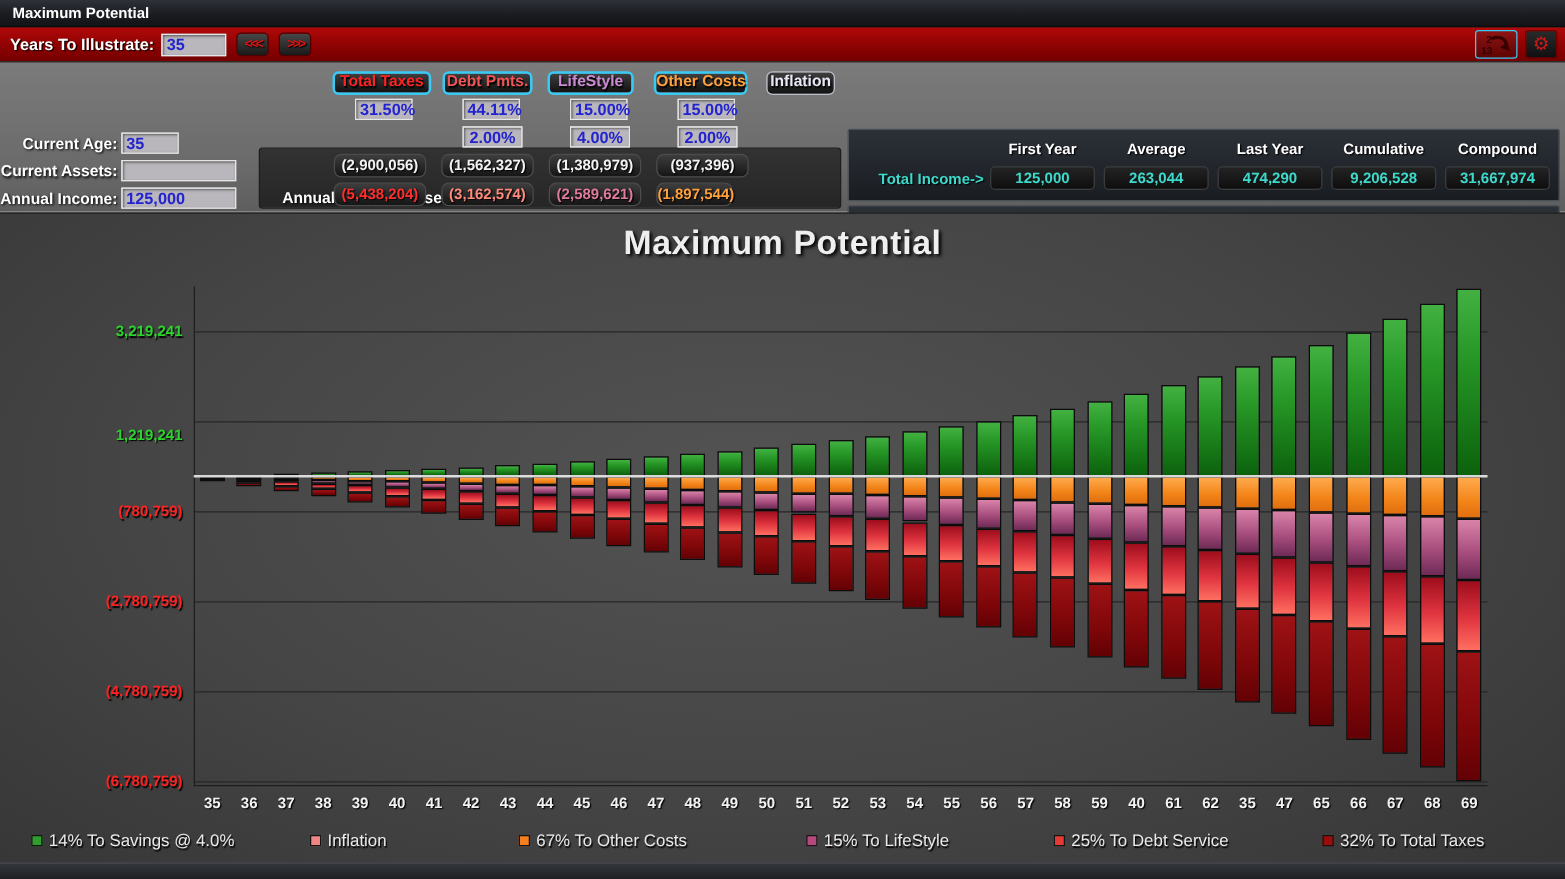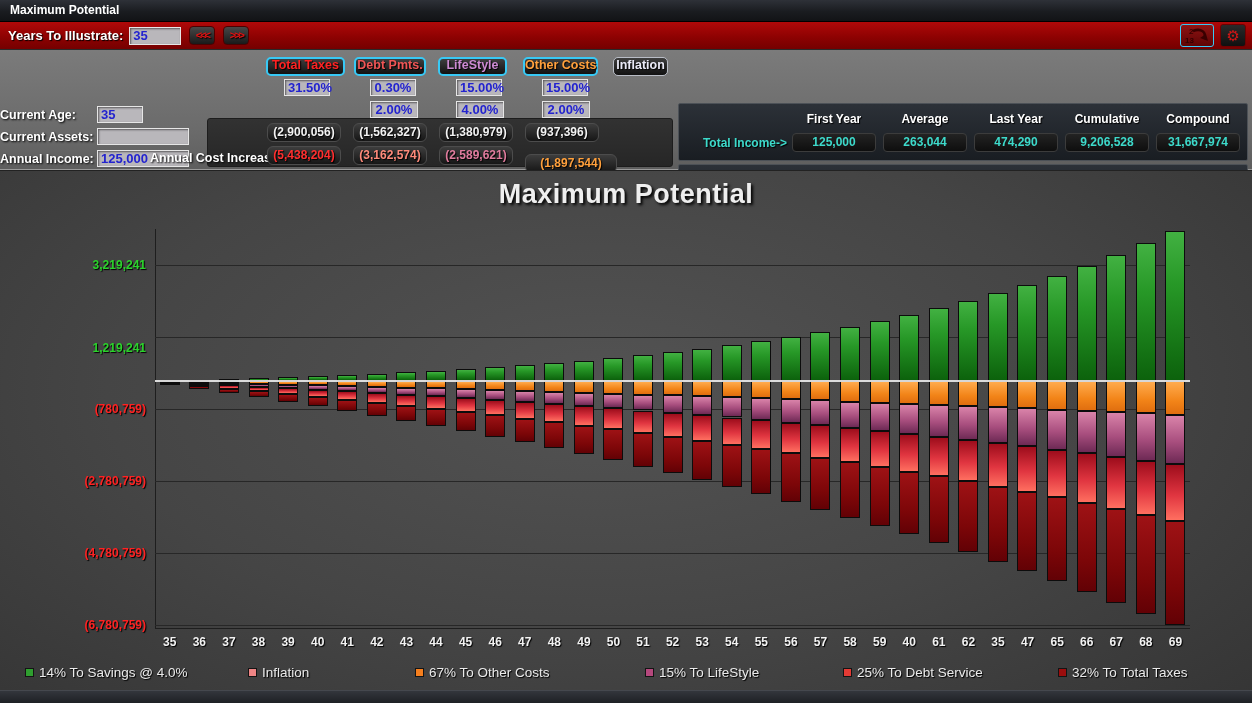--- a/index.html
+++ b/index.html
@@ -34,21 +34,21 @@
     border:1px solid #38c9f5; }
   .tbtn.power { width:26px; background:linear-gradient(180deg,#2a2a2a,#101010);
     border:1px solid #6e0000; color:#d01616; font-size:15px; line-height:1; }
 
   
   .control { position:absolute; left:0; top:50px; width:1252px; height:120px;
     background:linear-gradient(180deg,#7b7b7b 0%,#6a6a6a 70%,#5e5e5e 100%);
     border-bottom:1px solid #9a9a9a; }
   .control .txt { position:absolute; color:#fff; font-weight:bold; font-size:12.5px;
     text-shadow:1px 1px 2px #000; white-space:nowrap; }
-  .control .r { text-align:left; }
+  .control .r { text-align:right; }
   .control .field { position:absolute; height:17px; }
   .blkbtn { position:absolute; background:linear-gradient(180deg,#3e3e3e,#121212);
     border:2px solid #38c9f5; border-radius:5px; color:#fff; font-weight:bold;
     font-size:12.5px; text-align:center; text-shadow:1px 1px 1px #000;
     line-height:16px; cursor:pointer; white-space:nowrap; }
   .catbtn { line-height:13px; }
   .catbtn.plain { border:1px solid #b9bdc6; line-height:15px; }
   .subpanel { position:absolute; left:207px; top:68px; width:466px; height:49px;
     background:linear-gradient(180deg,#323232,#262626); border-radius:3px;
     border:1px solid #1d1d1d; }
@@ -140,34 +140,34 @@
     <div class="subpanel"></div>
     <div class="txt r" style="left:150px;top:101px;width:215px">Annual Cost Increase-&gt;</div>
     <div class="txt r" style="left:150px;top:124px;width:112px;font-size:12px">Total Cost-&gt;</div>
     <div class="txt r" style="left:150px;top:147px;width:112px;font-size:12px">Actual Loss-&gt;</div>
     <div id="cat-host">
         <div class="blkbtn catbtn" style="left: 266px; top: 7px; width: 79px; height: 19px; color: rgb(255, 34, 34);">Total Taxes</div>
         <div class="field" style="position: absolute; left: 284px; top: 29px; width: 46px; text-align: center;">31.50%</div>
         <div class="pill" style="left: 267px; top: 73px; width: 74px;">(2,900,056)</div>
         <div class="pill" style="left: 267px; top: 96px; width: 74px; color: rgb(255, 46, 46);">(5,438,204)</div>
         <div class="blkbtn catbtn" style="left: 354px; top: 7px; width: 72px; height: 19px; color: rgb(240, 85, 85);">Debt Pmts.</div>
-        <div class="field" style="position: absolute; left: 370px; top: 29px; width: 46px; text-align: center;">0.30%</div>
+        <div class="field" style="position: absolute; left: 370px; top: 29px; width: 46px; text-align: center;">44.11%</div>
         <div class="field" style="position: absolute; left: 370px; top: 51px; width: 48px; text-align: center;">2.00%</div>
         <div class="pill" style="left: 353px; top: 73px; width: 74px;">(1,562,327)</div>
         <div class="pill" style="left: 353px; top: 96px; width: 74px; color: rgb(255, 138, 122);">(3,162,574)</div>
         <div class="blkbtn catbtn" style="left: 438px; top: 7px; width: 69px; height: 19px; color: rgb(204, 138, 210);">LifeStyle</div>
         <div class="field" style="position: absolute; left: 456px; top: 29px; width: 46px; text-align: center;">15.00%</div>
         <div class="field" style="position: absolute; left: 456px; top: 51px; width: 48px; text-align: center;">4.00%</div>
         <div class="pill" style="left: 439px; top: 73px; width: 74px;">(1,380,979)</div>
         <div class="pill" style="left: 439px; top: 96px; width: 74px; color: rgb(224, 123, 157);">(2,589,621)</div>
         <div class="blkbtn catbtn" style="left: 523px; top: 7px; width: 75px; height: 19px; color: rgb(255, 160, 60);">Other Costs</div>
         <div class="field" style="position: absolute; left: 542px; top: 29px; width: 46px; text-align: center;">15.00%</div>
         <div class="field" style="position: absolute; left: 542px; top: 51px; width: 48px; text-align: center;">2.00%</div>
         <div class="pill" style="left: 525px; top: 73px; width: 74px;">(937,396)</div>
-        <div class="pill" style="left: 525px; top: 96px; width: 92px; color: rgb(255, 160, 60); margin-top: 8px;">(1,897,544)</div>
+        <div class="pill" style="left: 525px; top: 96px; width: 61px; color: rgb(255, 160, 60);">(1,897,544)</div>
         <div class="blkbtn catbtn plain" style="left: 613px; top: 7px; width: 55px; height: 19px; color: rgb(233, 233, 246);">Inflation</div>
       </div>
 
     <div class="rpanel" style="top:53px;height:58px" id="income-panel">
       <div class="plabel" style="left: 4px; top: 32px; width: 104px; color: rgb(61, 218, 203);">Total Income-&gt;</div>
     <div class="hdr" style="left: 112px; top: 8px;">First Year</div>
         <div class="hdr" style="left: 203px; top: 8px;">Average</div>
         <div class="hdr" style="left: 294px; top: 8px;">Last Year</div>
         <div class="hdr" style="left: 385px; top: 8px;">Cumulative</div>
         <div class="hdr" style="left: 476px; top: 8px;">Compound</div>

